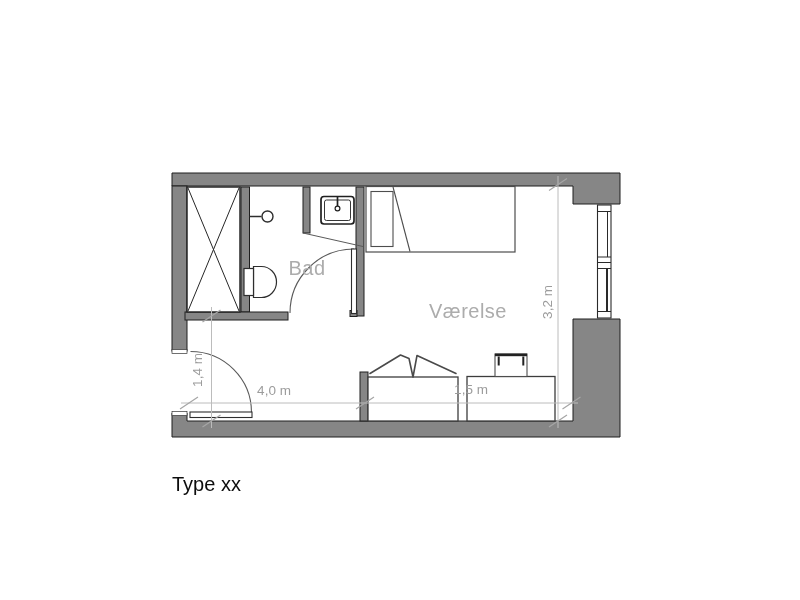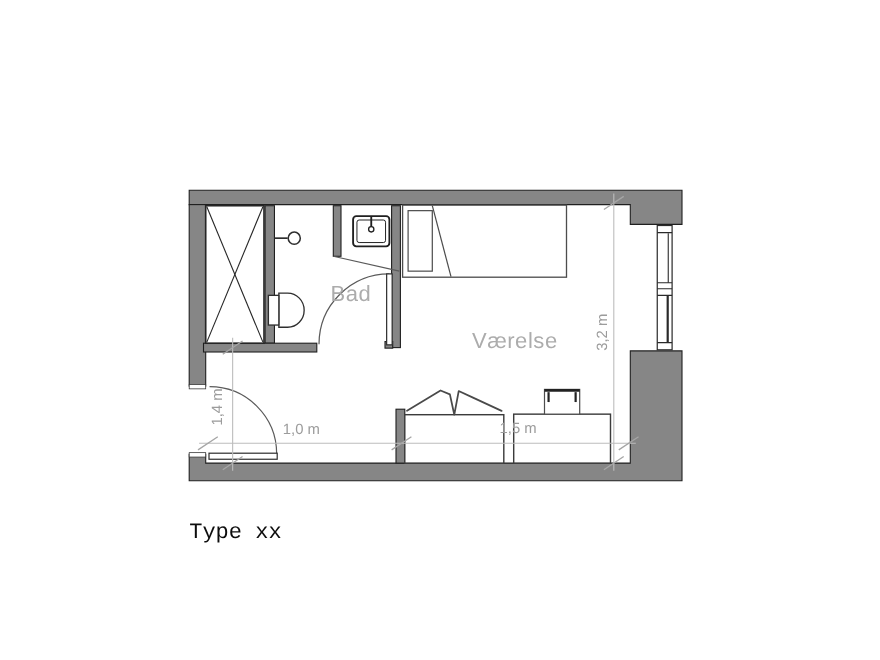--- a/index.html
+++ b/index.html
@@ -10,21 +10,21 @@
     position:absolute; transform:translate(-50%,-50%);
     color:#acacac; font-size:20px; letter-spacing:.5px; white-space:nowrap;
   }
   .dim-label {
     position:absolute; transform:translate(-50%,-50%);
     color:#9c9c9c; font-size:13.5px; white-space:nowrap;
   }
   .dim-label.vertical { transform:translate(-50%,-50%) rotate(-90deg); }
   .plan-title {
     position:absolute; left:172px; top:473px;
-    color:#0d0d0d; font-size:20px; white-space:nowrap;font-family:Liberation Mono, monospace;
+    color:#0d0d0d; font-size:20px; white-space:nowrap;
   }
 </style>
 </head>
 <body>
 
 <div class="canvas">
 
   <svg width="800" height="600" viewBox="0 0 800 600">
     <g fill="#868686" stroke="#1f1f1f" stroke-width="1">
       <path d="M172,173 H620 V204 H573 V186 H172 Z"></path>
@@ -101,22 +101,22 @@
     </g>
 
     <g stroke="#bcbcbc" stroke-width="1" fill="none">
       <path d="M181,403 H578"></path>
       <path d="M211.5,307 V428"></path>
       <path d="M558,176 V428"></path>
     </g>
     <path stroke="#a6a6a6" stroke-width="1.2" fill="none" d="M180,409 L198,397 M356,409 L374,397 M562.5,409 L580.5,397 M202.5,322 L220.5,310 M202.5,427 L220.5,415 M549,190.5 L567,178.5 M549,427 L567,415"></path>
   </svg>
 
-  <div class="room-label" style="left:319px; top:268px;">Bad</div>
+  <div class="room-label" style="left:307px; top:268px;">Bad</div>
   <div class="room-label" style="left:468px; top:311px;">Værelse</div>
 
   <div class="dim-label vertical" style="left:197px; top:370px;">1,4 m</div>
-  <div class="dim-label" style="left:274px; top:390px;">1,0 m</div>
+  <div class="dim-label" style="left:274px; top:390px;">4,0 m</div>
   <div class="dim-label" style="left:471px; top:389px;">1,5 m</div>
   <div class="dim-label vertical" style="left:547px; top:302px;">3,2 m</div>
 
   <div class="plan-title">Type xx</div>
 </div>
 
 </body></html>

